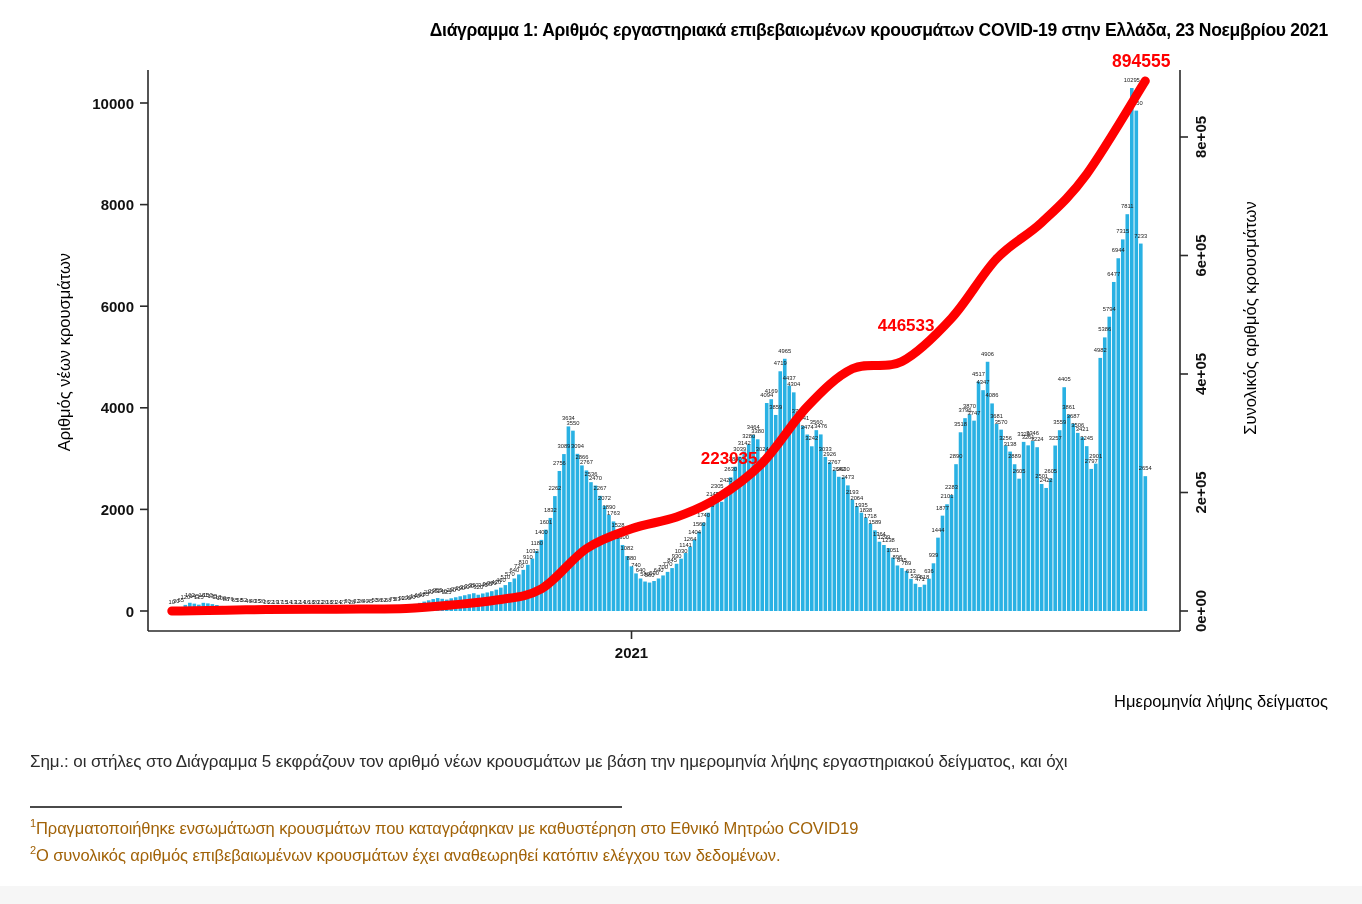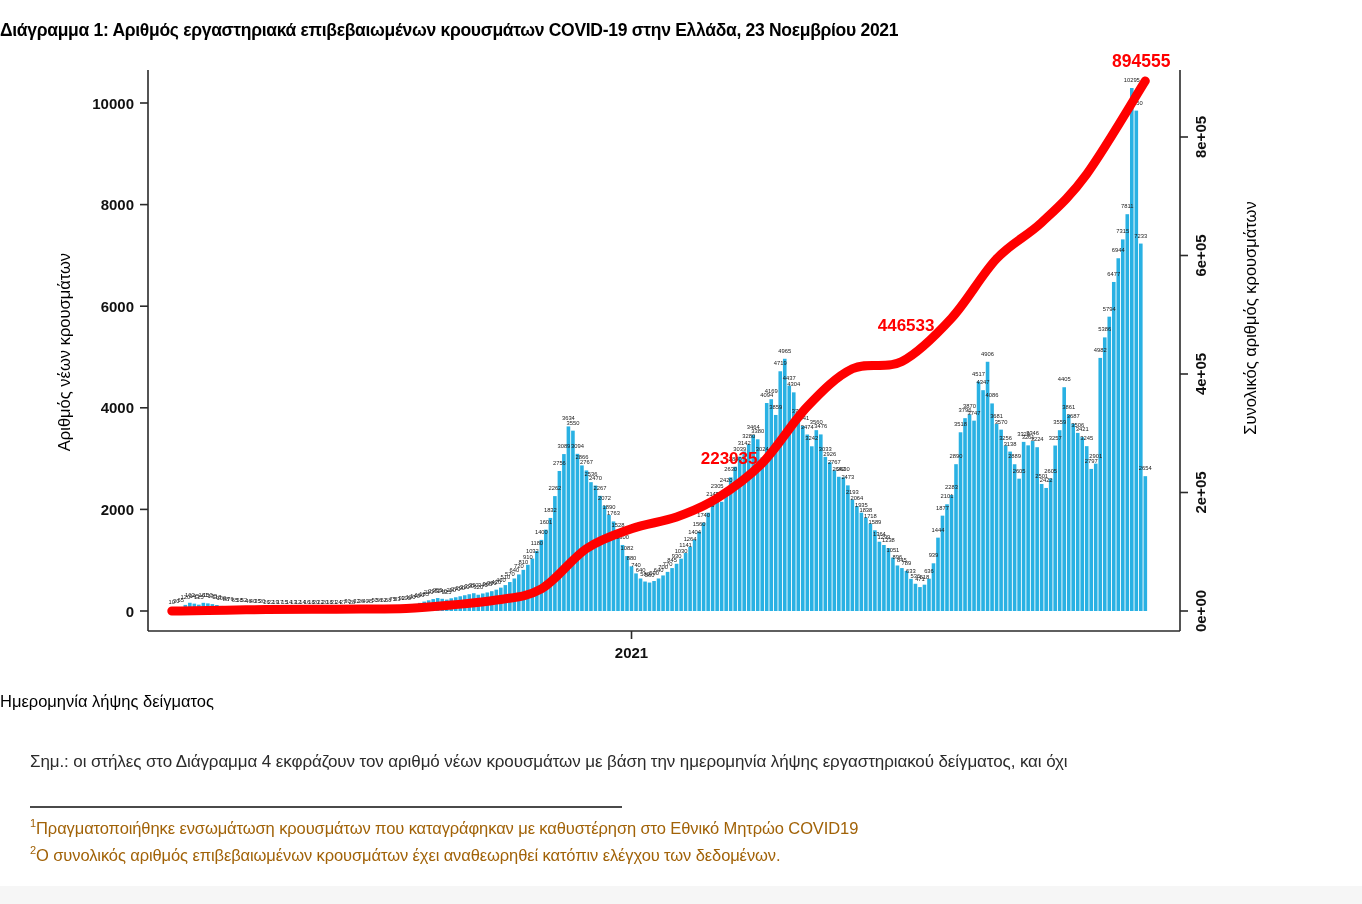--- a/index.html
+++ b/index.html
@@ -1,34 +1,34 @@
 <!DOCTYPE html>
 <html><head>
 <meta charset="utf-8">
 <style>
   html,body{margin:0;padding:0;}
   body{
     width:1362px;height:904px;background:#ffffff;position:relative;overflow:hidden;
     font-family:"Liberation Sans", sans-serif;color:#1a1a1a;
   }
   .title{
-    position:absolute;top:20px;left:0;width:1328px;text-align:left;
+    position:absolute;top:20px;left:0;width:1328px;text-align:right;
     font-size:17.5px;font-weight:bold;letter-spacing:-0.3px;color:#000;
   }
   #chart{position:absolute;top:0;left:0;}
   .ytitle-left{
     position:absolute;top:352px;left:64px;transform:translate(-50%,-50%) rotate(-90deg);
     white-space:nowrap;font-size:16.5px;color:#000;
   }
   .ytitle-right{
     position:absolute;top:318px;left:1250px;transform:translate(-50%,-50%) rotate(-90deg);
     white-space:nowrap;font-size:16.5px;color:#000;
   }
   .xtitle{
-    position:absolute;top:692px;left:0;width:1328px;text-align:left;
+    position:absolute;top:692px;left:0;width:1328px;text-align:right;
     font-size:16.5px;color:#000;
   }
   .note{
     position:absolute;top:746px;left:30px;width:1300px;
     font-size:17px;line-height:1.85;color:#2b2b2b;letter-spacing:-0.1px;
   }
   .rule{
     position:absolute;top:806px;left:30px;width:592px;height:2px;background:#4a4a4a;
   }
   .fn{
@@ -523,21 +523,21 @@
       <text x="906.1104601050336" y="331.4291975" text-anchor="middle">446533</text>
     </g>
     <path d="M171.8 610.9982225C173.30233333333334 610.9978275 171.8 611.1253137499999 180.81400000000002 610.9958525C189.82800000000003 610.86639125 211.61183333333335 610.476625 225.88400000000001 610.221455C240.15616666666668 609.966285 252.17483333333334 609.6251037500001 266.447 609.4648325C280.71916666666664 609.30456125 295.7425 609.3406050000001 311.517 609.2598275C327.2915 609.17905 345.3195 609.1247375 361.094 608.9801675C376.8685 608.8355975 391.1406666666667 609.05650125 406.164 608.3924075C421.1873333333333 607.72831375 436.21066666666667 606.3854124999999 451.234 604.995605C466.2573333333333 603.6057975 481.28066666666666 602.7259349999999 496.304 600.0535625C511.3273333333333 597.3811900000001 526.3506666666666 597.532475 541.3739999999999 588.96137C556.3973333333332 580.390265 571.4206666666666 558.665265 586.444 548.6269325C601.4673333333333 538.5885999999999 616.4906666666666 534.00906875 631.5139999999999 528.731375C646.5373333333332 523.4536812499999 662.3118333333333 522.03503875 676.584 516.96077C690.8561666666666 511.88650125000004 702.8748333333333 507.246535 717.1469999999999 498.2857625C731.4191666666666 489.32498999999996 747.1936666666666 478.46910625000004 762.2169999999999 463.196135C777.2403333333332 447.92316375 792.2636666666666 422.38187124999996 807.2869999999999 406.64793499999996C822.3103333333332 390.91399874999996 836.5824999999999 376.33385749999997 852.3569999999999 368.7925175C868.1314999999998 361.2511775 885.4083333333332 369.8337375 901.9339999999999 361.399895C918.4596666666665 352.96605250000005 935.7364999999999 335.29799875 951.5109999999999 318.1894625C967.2854999999998 301.08092625 981.5576666666666 274.7039125 996.5809999999999 258.7486775C1011.6043333333332 242.79344249999997 1026.6276666666665 236.57278499999995 1041.6509999999998 222.45805249999995C1056.6743333333332 208.34331999999995 1069.4441666666664 197.64059749999996 1086.7209999999998 174.06028249999997C1103.9978333333331 150.4799675 1135.5468333333333 96.49018249999999 1145.312 80.97616249999999" fill="none" stroke="#ff0000" stroke-width="9" stroke-linecap="round" stroke-linejoin="round"></path>
     <text x="1141.312" y="66.97616249999999" text-anchor="middle" font-size="17.5" font-weight="bold" fill="#ff0000">894555</text>
   </svg>
 
 <div class="ytitle-left">Αριθμός νέων κρουσμάτων</div>
 <div class="ytitle-right">Συνολικός αριθμός κρουσμάτων</div>
 <div class="xtitle">Ημερομηνία λήψης δείγματος</div>
 
-<div class="note"><span>Σημ.: οι στήλες στο Διάγραμμα 4 εκφράζουν τον αριθμό νέων κρουσμάτων με βάση την ημερομηνία λήψης εργαστηριακού δείγματος, και όχι</span><br></div>
+<div class="note"><span>Σημ.: οι στήλες στο Διάγραμμα 5 εκφράζουν τον αριθμό νέων κρουσμάτων με βάση την ημερομηνία λήψης εργαστηριακού δείγματος, και όχι</span><br></div>
 
 <div class="rule"></div>
 
 <div class="fn" style="top:817px"><sup>1</sup><span>Πραγματοποιήθηκε ενσωμάτωση κρουσμάτων που καταγράφηκαν με καθυστέρηση στο Εθνικό Μητρώο COVID19</span></div>
 
 <div class="fn" style="top:844px"><sup>2</sup><span>Ο συνολικός αριθμός επιβεβαιωμένων κρουσμάτων έχει αναθεωρηθεί κατόπιν ελέγχου των δεδομένων.</span></div>
 
 <div class="band"></div>
 
 </body></html>

